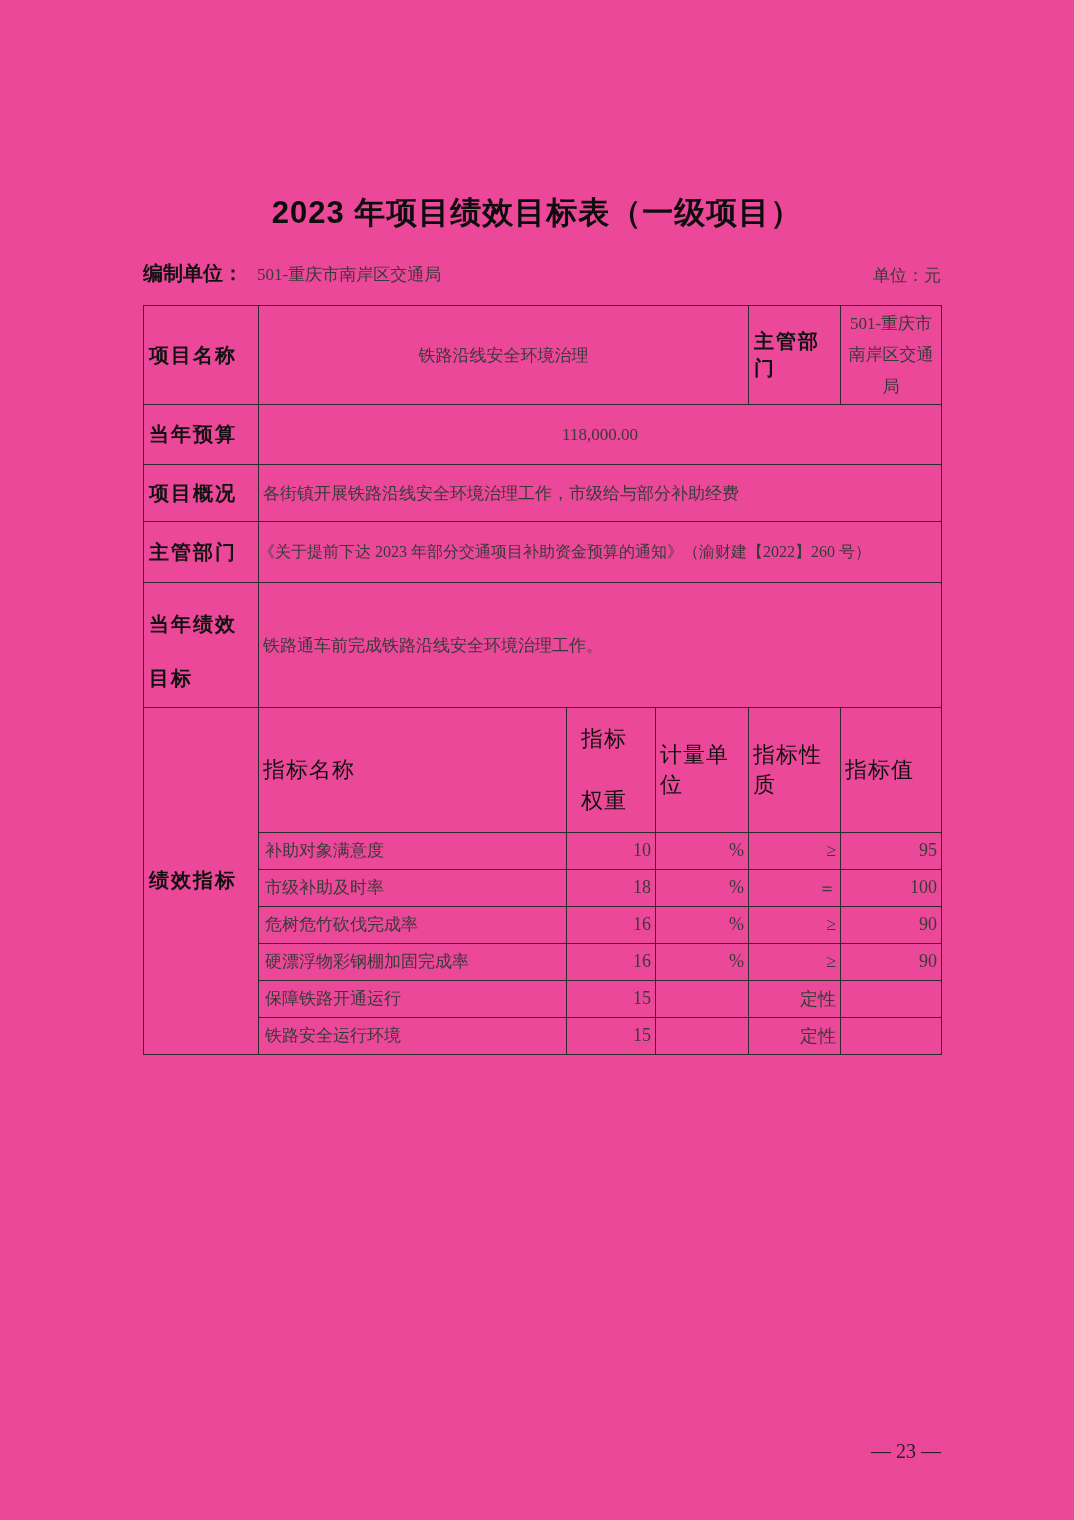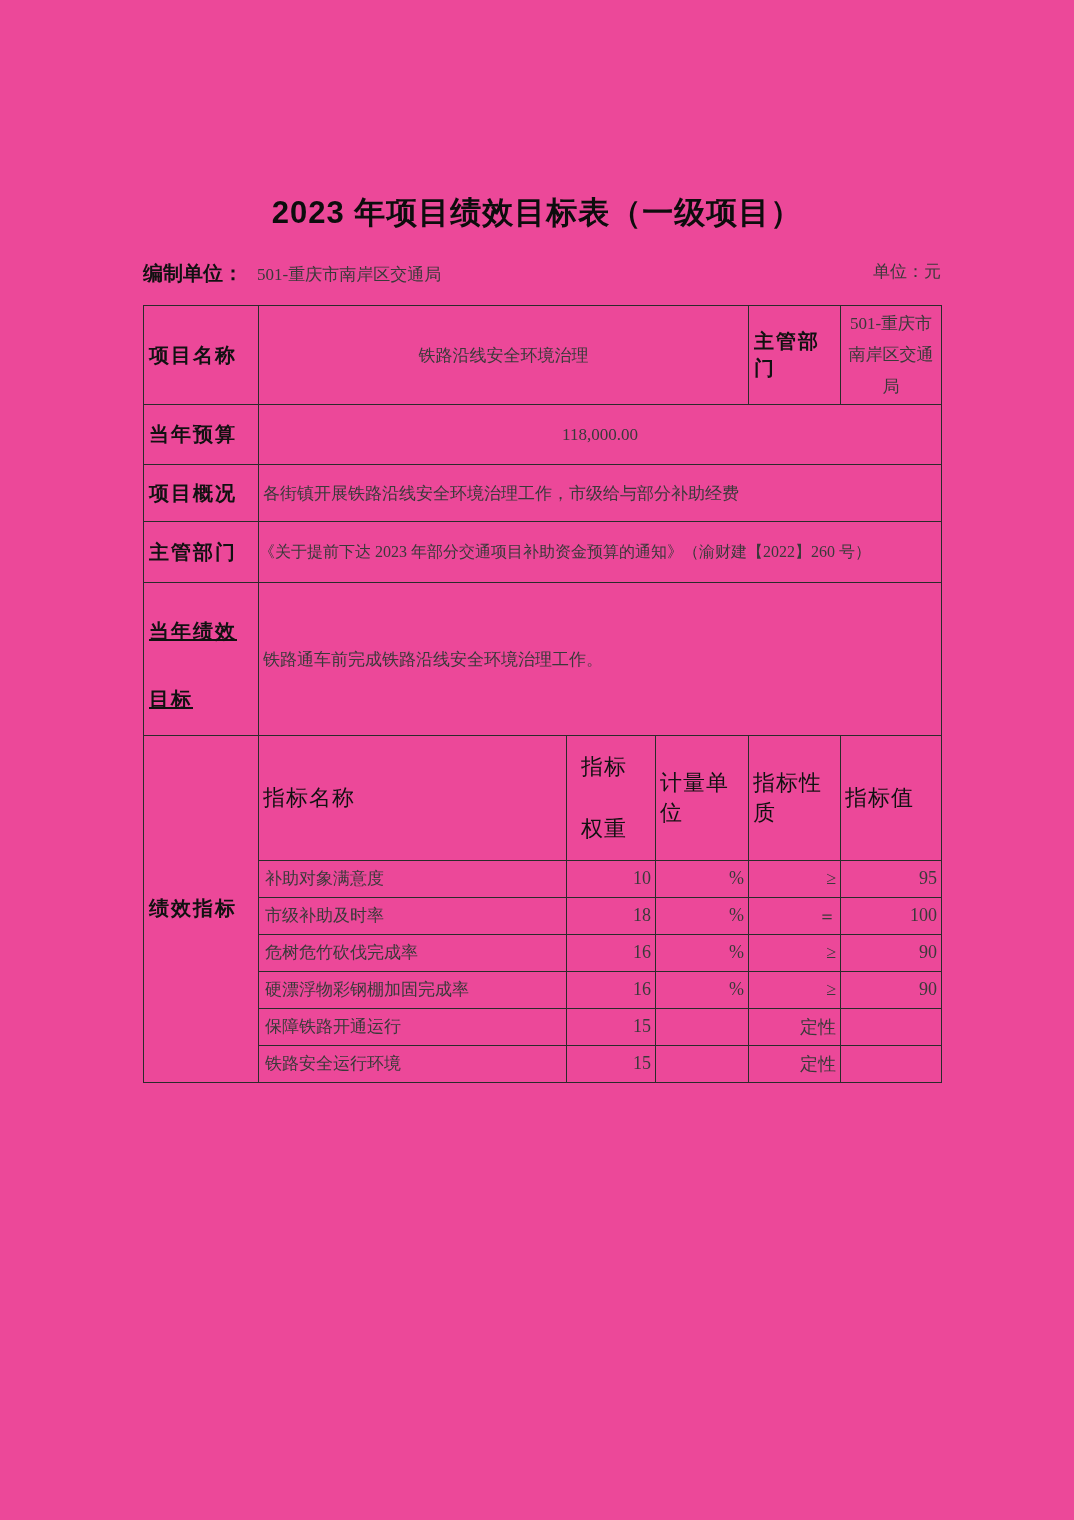--- a/index.html
+++ b/index.html
@@ -13,21 +13,21 @@
   }
   .doc-title{
     position:absolute;top:192px;left:0;width:100%;
     text-align:center;
     font-family:"Liberation Sans", sans-serif;
     font-weight:bold;font-size:31px;color:#0d0d0d;
     letter-spacing:1px;
   }
   .meta-row{
     position:absolute;top:260px;left:143px;width:798px;
-    display:flex;justify-content:space-between;align-items:flex-start;
+    display:flex;justify-content:space-between;align-items:flex-end;
   }
   .meta-left{display:flex;align-items:baseline;}
   .meta-label{
     font-family:"Liberation Sans", sans-serif;
     font-weight:bold;font-size:20px;color:#111;
   }
   .meta-value{font-size:17px;color:#3a3a3a;margin-left:14px;}
   .unit-note{font-size:17px;color:#3a3a3a;}
   table.main{
     position:absolute;top:305px;left:143px;
@@ -46,21 +46,21 @@
     letter-spacing:2px;padding-left:5px;
   }
   td.center{text-align:center;}
   .r-name{height:90px;}
   .r-budget{height:60px;}
   .r-overview{height:57px;}
   .r-basis{height:61px;}
   .r-goal{height:122px;}
   .r-ihead{height:105px;}
   .r-irow{height:37px;}
-  td.goal-lbl{vertical-align:top;padding-top:14px;line-height:68px;text-decoration:underline;}
+  td.goal-lbl{vertical-align:top;padding-top:14px;line-height:54px;}
   td.dept-val{text-align:center;line-height:1.85;padding:2px 6px;}
   td.basis-val{white-space:nowrap;font-size:16px;padding-left:0;}
   td.hdr{
     font-family:"Liberation Sans", sans-serif;
     font-weight:normal;font-size:22px;color:#111;
     text-align:left;letter-spacing:1px;
   }
   td.hdr-weight{padding:0 14px;line-height:2.8;word-break:break-all;}
   td.iname{padding-left:6px;}
   td.ival{text-align:right;font-size:18px;}
@@ -169,14 +169,15 @@
     <tr class="r-irow">
       <td class="iname">铁路安全运行环境</td>
       <td class="ival">15</td>
       <td class="ival"></td>
       <td class="ival">定性</td>
       <td class="ival"></td>
     </tr>
   </tbody>
     </table>
 
+  <div class="page-number">— 23 —</div>
 
 </div>
 
 </body></html>

